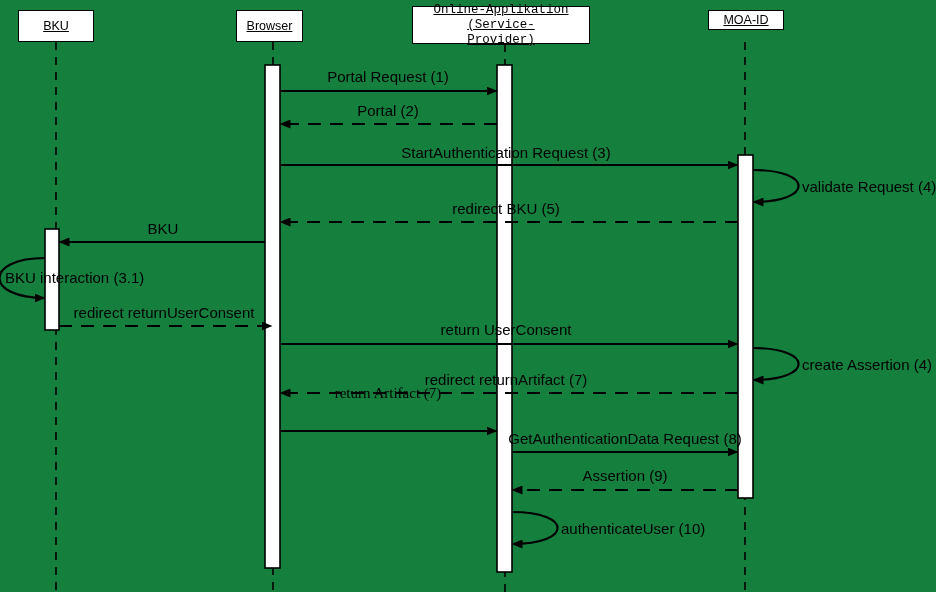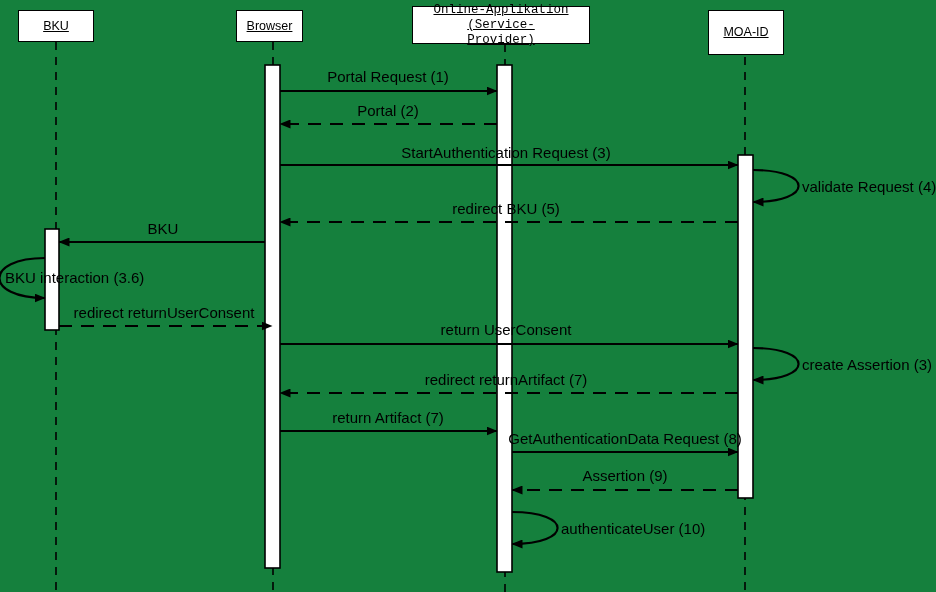--- a/index.html
+++ b/index.html
@@ -65,34 +65,34 @@
   <div id="lifeline-headers">
       <div class="lifeline-title" style="left: 18px; top: 10px; width: 76px; height: 32px;">
         <div><span>BKU</span></div>
       </div>
       <div class="lifeline-title" style="left: 236px; top: 10px; width: 67px; height: 32px;">
         <div><span>Browser</span></div>
       </div>
       <div class="lifeline-title" style="left: 412px; top: 6px; width: 178px; height: 38px; font-family: Liberation Mono, monospace;">
         <div><span>Online-Applikation (Service-</span><br><span>Provider)</span></div>
       </div>
-      <div class="lifeline-title" style="left: 708px; top: 10px; width: 76px; height: 45px;">
+      <div class="lifeline-title" style="left: 708px; top: 10px; width: 76px; height: 20px;">
         <div><span>MOA-ID</span></div>
       </div>
     </div>
   <div id="message-labels">
       <div class="msg-label c" style="left: 388px; top: 69px;">Portal Request (1)</div>
       <div class="msg-label c" style="left: 388px; top: 103px;">Portal (2)</div>
       <div class="msg-label c" style="left: 506px; top: 145px;">StartAuthentication Request (3)</div>
       <div class="msg-label" style="left: 802px; top: 179px;">validate Request (4)</div>
       <div class="msg-label c" style="left: 506px; top: 201px;">redirect BKU (5)</div>
       <div class="msg-label c" style="left: 163px; top: 221px;">BKU</div>
-      <div class="msg-label" style="left: 5px; top: 270px;">BKU interaction (3.6)</div>
+      <div class="msg-label" style="left: 5px; top: 270px;">BKU interaction (3.1)</div>
       <div class="msg-label c" style="left: 164px; top: 305px;">redirect returnUserConsent</div>
       <div class="msg-label c" style="left: 506px; top: 322px;">return UserConsent</div>
-      <div class="msg-label" style="left: 802px; top: 357px;">create Assertion (3)</div>
+      <div class="msg-label" style="left: 802px; top: 357px;">create Assertion (4)</div>
       <div class="msg-label c" style="left: 506px; top: 372px;">redirect returnArtifact (7)</div>
-      <div class="msg-label c" style="left: 388px; top: 410px;">return Artifact (7)</div>
+      <div class="msg-label c" style="left: 388px; top: 386px; font-family: Liberation Serif, serif;">return Artifact (7)</div>
       <div class="msg-label c" style="left: 625px; top: 431px;">GetAuthenticationData Request (8)</div>
       <div class="msg-label c" style="left: 625px; top: 468px;">Assertion (9)</div>
       <div class="msg-label" style="left: 561px; top: 521px;">authenticateUser (10)</div>
     </div>
 </div>
 
 </body></html>

